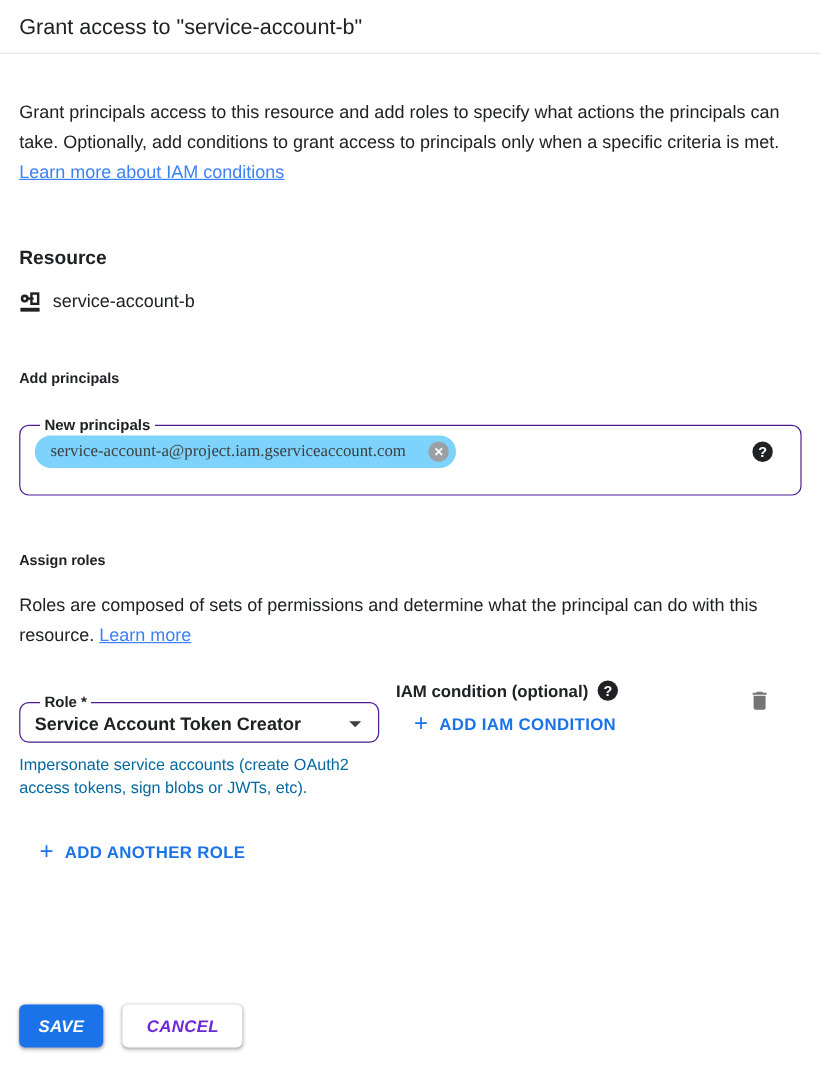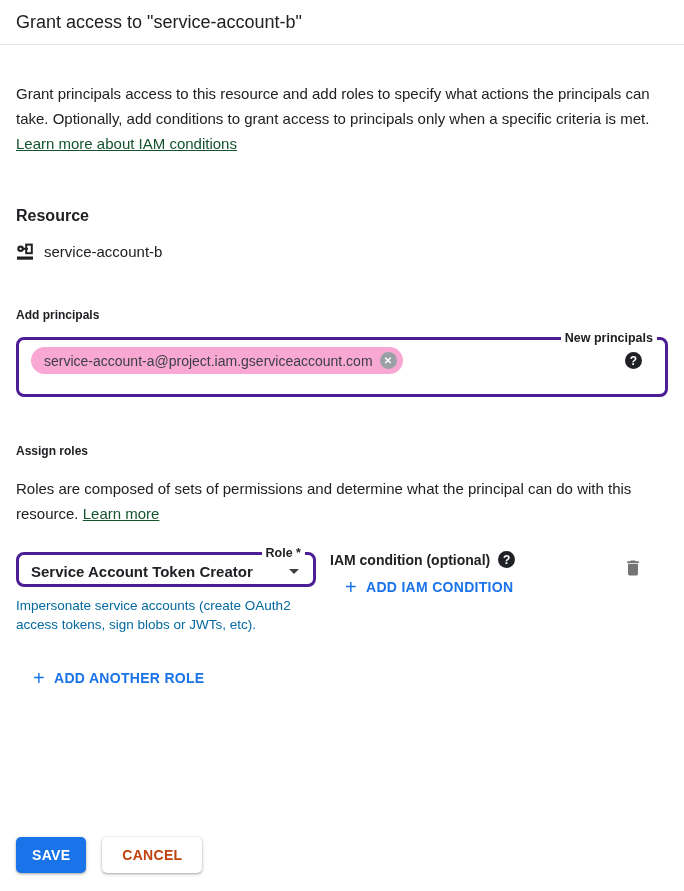--- a/index.html
+++ b/index.html
@@ -23,21 +23,21 @@
   }
   .dialog-body { padding: 0 16px; }
 
   p.desc {
     font-size: 15px;
     line-height: 25px;
     color: #202124;
   }
   .intro { margin-top: 36px; }
   a.text-link {
-    color: #14532d;
+    color: #3b82f6;
     text-decoration: underline;
     cursor: pointer;
   }
 
   h3.section-sub {
     margin-top: 50px;
     font-size: 16px;
     font-weight: 700;
     line-height: 20px;
   }
@@ -52,51 +52,51 @@
 
   h2.section-head {
     margin-top: 42px;
     font-size: 12px;
     font-weight: 700;
     line-height: 24px;
   }
   .section-head + p.desc { margin-top: 13px; }
 
   fieldset.outlined {
-    border: 3px solid #4c1d95;
+    border: 1px solid #4c1d95;
     border-radius: 8px;
-    margin-top: 4px;
+    margin-top: 20px;
     padding: 2px 12px 8px 12px;
-    text-align: right;
   }
   fieldset.outlined legend {
     font-size: 12.5px;
     font-weight: 700;
     color: #202124;
     padding: 0 4px;
     margin-left: 4px;
     line-height: 14px;
   }
   .principals-field { height: 66px; }
   .principals-inner {
     display: flex;
     align-items: center;
   }
   .chip {
     display: inline-flex;
     align-items: center;
-    gap: 7px;
-    background: #f9a8d4;
+    gap: 19px;
+    background: #7dd3fc;
     border-radius: 15px;
     height: 27px;
     padding: 0 6px 0 13px;
     font-size: 14px;
     color: #3c4043;
     max-width: 560px;
     white-space: nowrap;
+    font-family: Liberation Serif, serif;
   }
   .chip-close {
     width: 17px; height: 17px;
     border-radius: 50%;
     background: #9aa0a6;
     color: #fff;
     font-size: 10px;
     font-weight: 700;
     display: flex; align-items: center; justify-content: center;
     cursor: pointer;
@@ -197,30 +197,31 @@
   }
   .btn {
     height: 36px;
     border-radius: 5px;
     font-family: inherit;
     font-size: 14px;
     font-weight: 700;
     letter-spacing: .3px;
     cursor: pointer;
     box-shadow: 0 1px 2px rgba(60,64,67,.3), 0 1px 3px 1px rgba(60,64,67,.15);
+    font-style: italic;
   }
   .btn-primary {
     background: #1a73e8;
     color: #fff;
     border: none;
     padding: 0 16px;
   }
   .btn-secondary {
     background: #fff;
-    color: #c2410c;
+    color: #6d28d9;
     border: none;
     padding: 0 20px;
   }
 </style>
 </head>
 <body>
 
 <header class="dialog-header">
   <h1 class="dialog-title">Grant access to "service-account-b"</h1>
 </header>

